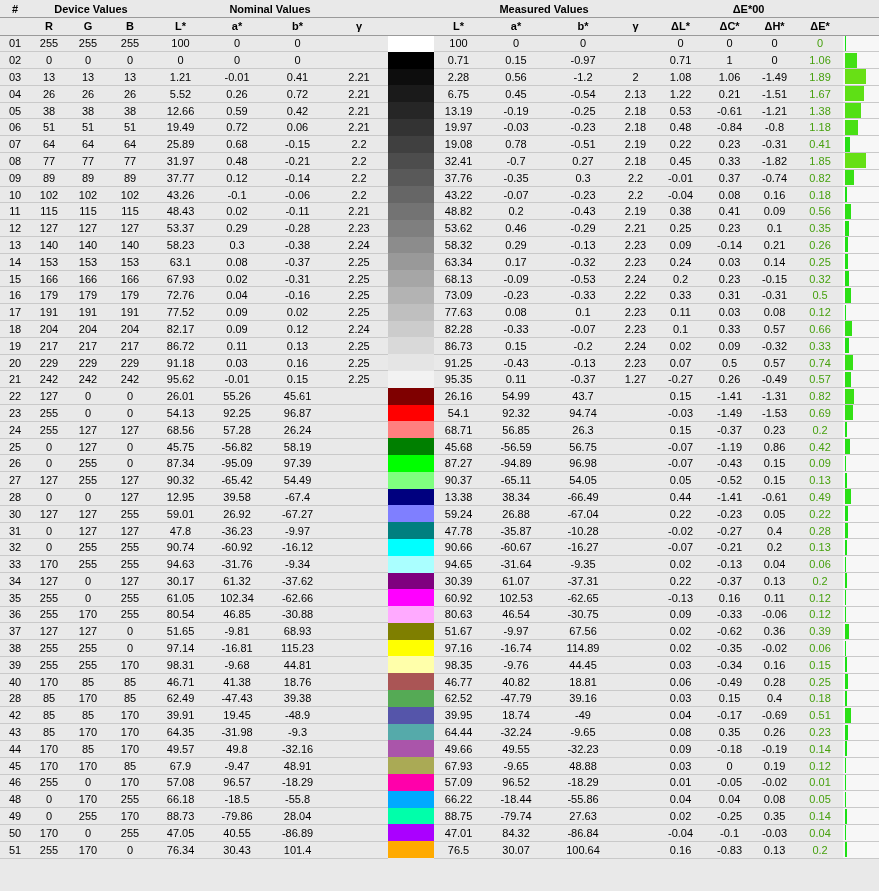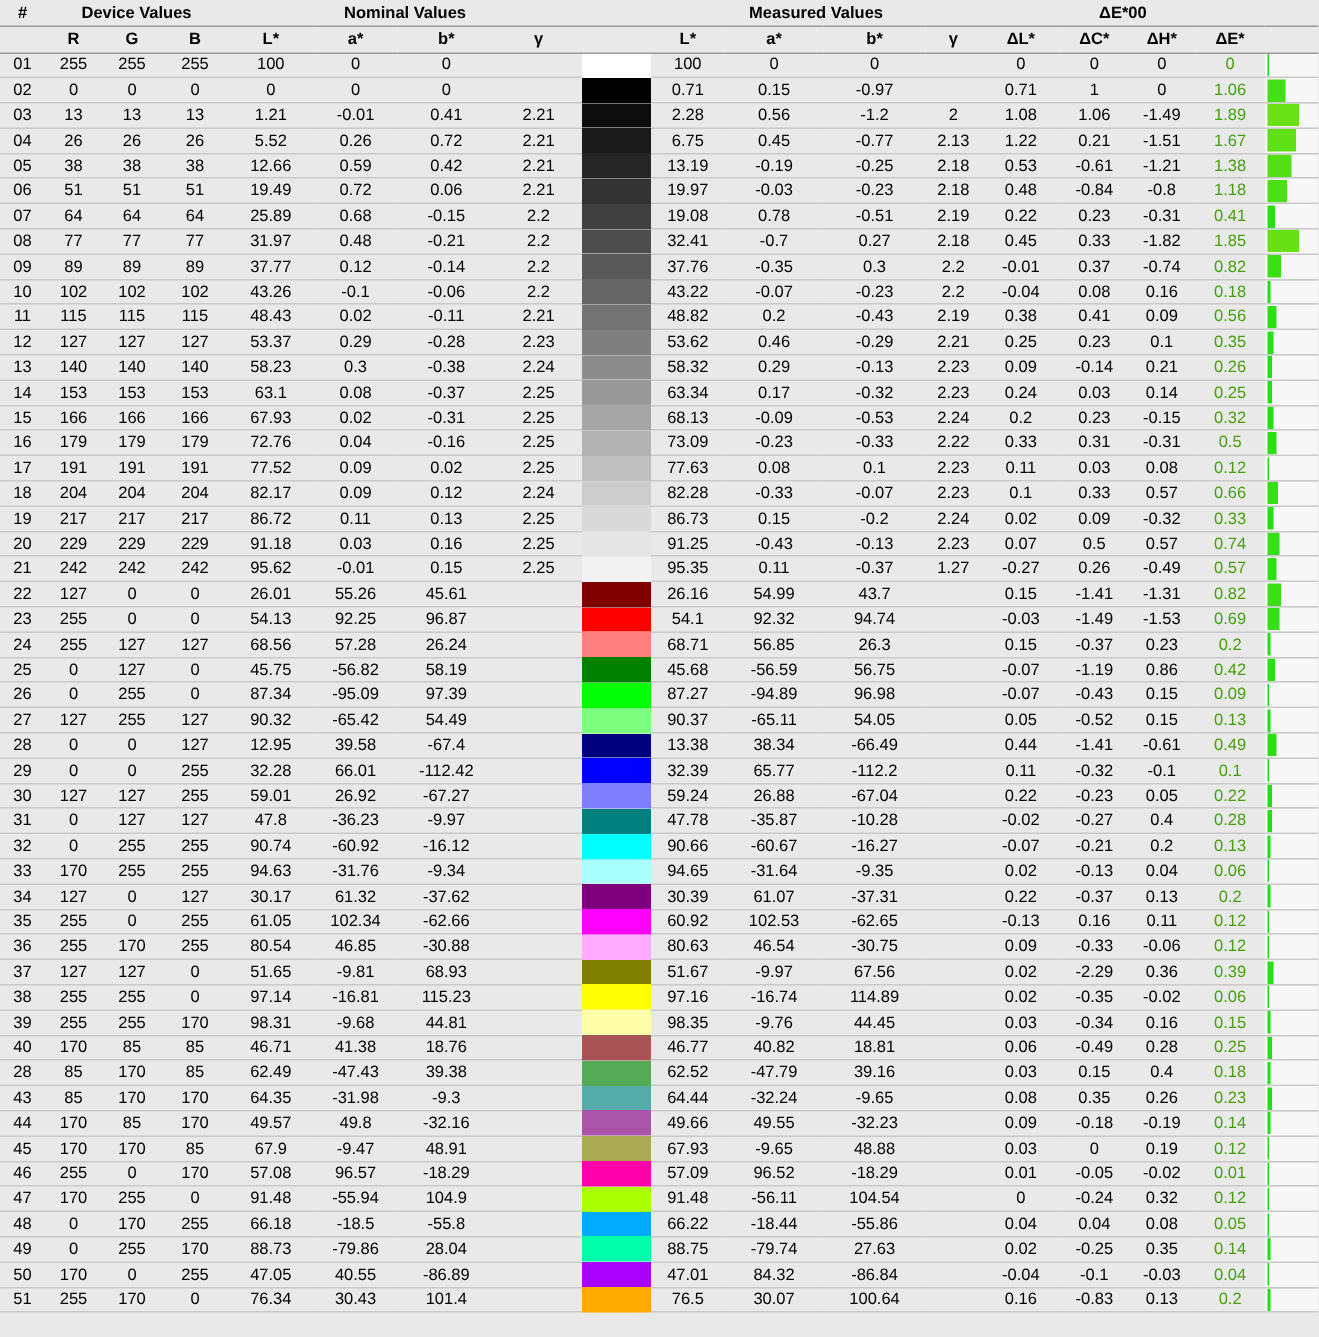--- a/index.html
+++ b/index.html
@@ -182,21 +182,21 @@
         <td>26</td>
         <td>26</td>
         <td>26</td>
         <td>5.52</td>
         <td>0.26</td>
         <td>0.72</td>
         <td>2.21</td>
         <td class="swatch" style="background: rgb(26, 26, 26);"></td>
         <td>6.75</td>
         <td>0.45</td>
-        <td>-0.77</td>
+        <td>-0.54</td>
         <td>2.13</td>
         <td>1.22</td>
         <td>0.21</td>
         <td>-1.51</td>
         <td class="de">1.67</td>
         <td class="barcell">
           <div class="bar" style="width: 18.7px; background: rgb(94, 224, 21);"></div>
         </td>
       </tr>
       <tr>
@@ -721,42 +721,20 @@
         <td></td>
         <td>0.44</td>
         <td>-1.41</td>
         <td>-0.61</td>
         <td class="de">0.49</td>
         <td class="barcell">
           <div class="bar" style="width: 5.5px; background: rgb(42, 224, 21);"></div>
         </td>
       </tr>
       <tr>
-        <td>29</td>
-        <td>0</td>
-        <td>0</td>
-        <td>255</td>
-        <td>32.28</td>
-        <td>66.01</td>
-        <td>-112.42</td>
-        <td></td>
-        <td class="swatch" style="background: rgb(0, 0, 255);"></td>
-        <td>32.39</td>
-        <td>65.77</td>
-        <td>-112.2</td>
-        <td></td>
-        <td>0.11</td>
-        <td>-0.32</td>
-        <td>-0.1</td>
-        <td class="de">0.1</td>
-        <td class="barcell">
-          <div class="bar" style="width: 1.1px; background: rgb(25, 224, 21);"></div>
-        </td>
-      </tr>
-      <tr>
         <td>30</td>
         <td>127</td>
         <td>127</td>
         <td>255</td>
         <td>59.01</td>
         <td>26.92</td>
         <td>-67.27</td>
         <td></td>
         <td class="swatch" style="background: rgb(127, 127, 255);"></td>
         <td>59.24</td>
@@ -911,21 +889,21 @@
         <td>51.65</td>
         <td>-9.81</td>
         <td>68.93</td>
         <td></td>
         <td class="swatch" style="background: rgb(127, 127, 0);"></td>
         <td>51.67</td>
         <td>-9.97</td>
         <td>67.56</td>
         <td></td>
         <td>0.02</td>
-        <td>-2.29</td>
+        <td>-0.62</td>
         <td>0.36</td>
         <td class="de">0.39</td>
         <td class="barcell">
           <div class="bar" style="width: 4.4px; background: rgb(38, 224, 21);"></div>
         </td>
       </tr>
       <tr>
         <td>38</td>
         <td>255</td>
         <td>255</td>
@@ -1007,20 +985,42 @@
         <td></td>
         <td>0.03</td>
         <td>0.15</td>
         <td>0.4</td>
         <td class="de">0.18</td>
         <td class="barcell">
           <div class="bar" style="width: 2px; background: rgb(29, 224, 21);"></div>
         </td>
       </tr>
       <tr>
+        <td>42</td>
+        <td>85</td>
+        <td>85</td>
+        <td>170</td>
+        <td>39.91</td>
+        <td>19.45</td>
+        <td>-48.9</td>
+        <td></td>
+        <td class="swatch" style="background: rgb(85, 85, 170);"></td>
+        <td>39.95</td>
+        <td>18.74</td>
+        <td>-49</td>
+        <td></td>
+        <td>0.04</td>
+        <td>-0.17</td>
+        <td>-0.69</td>
+        <td class="de">0.51</td>
+        <td class="barcell">
+          <div class="bar" style="width: 5.7px; background: rgb(43, 224, 21);"></div>
+        </td>
+      </tr>
+      <tr>
         <td>43</td>
         <td>85</td>
         <td>170</td>
         <td>170</td>
         <td>64.35</td>
         <td>-31.98</td>
         <td>-9.3</td>
         <td></td>
         <td class="swatch" style="background: rgb(85, 170, 170);"></td>
         <td>64.44</td>
@@ -1095,42 +1095,20 @@
         <td></td>
         <td>0.01</td>
         <td>-0.05</td>
         <td>-0.02</td>
         <td class="de">0.01</td>
         <td class="barcell">
           <div class="bar" style="width: 1px; background: rgb(21, 224, 21);"></div>
         </td>
       </tr>
       <tr>
-        <td>47</td>
-        <td>170</td>
-        <td>255</td>
-        <td>0</td>
-        <td>91.48</td>
-        <td>-55.94</td>
-        <td>104.9</td>
-        <td></td>
-        <td class="swatch" style="background: rgb(170, 255, 0);"></td>
-        <td>91.48</td>
-        <td>-56.11</td>
-        <td>104.54</td>
-        <td></td>
-        <td>0</td>
-        <td>-0.24</td>
-        <td>0.32</td>
-        <td class="de">0.12</td>
-        <td class="barcell">
-          <div class="bar" style="width: 1.3px; background: rgb(26, 224, 21);"></div>
-        </td>
-      </tr>
-      <tr>
         <td>48</td>
         <td>0</td>
         <td>170</td>
         <td>255</td>
         <td>66.18</td>
         <td>-18.5</td>
         <td>-55.8</td>
         <td></td>
         <td class="swatch" style="background: rgb(0, 170, 255);"></td>
         <td>66.22</td>

